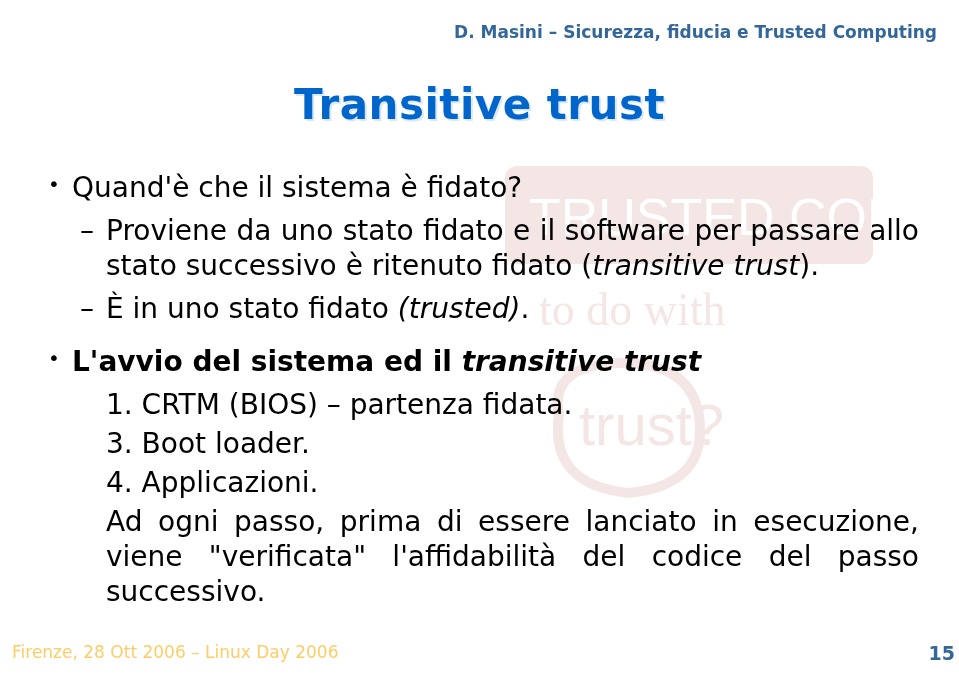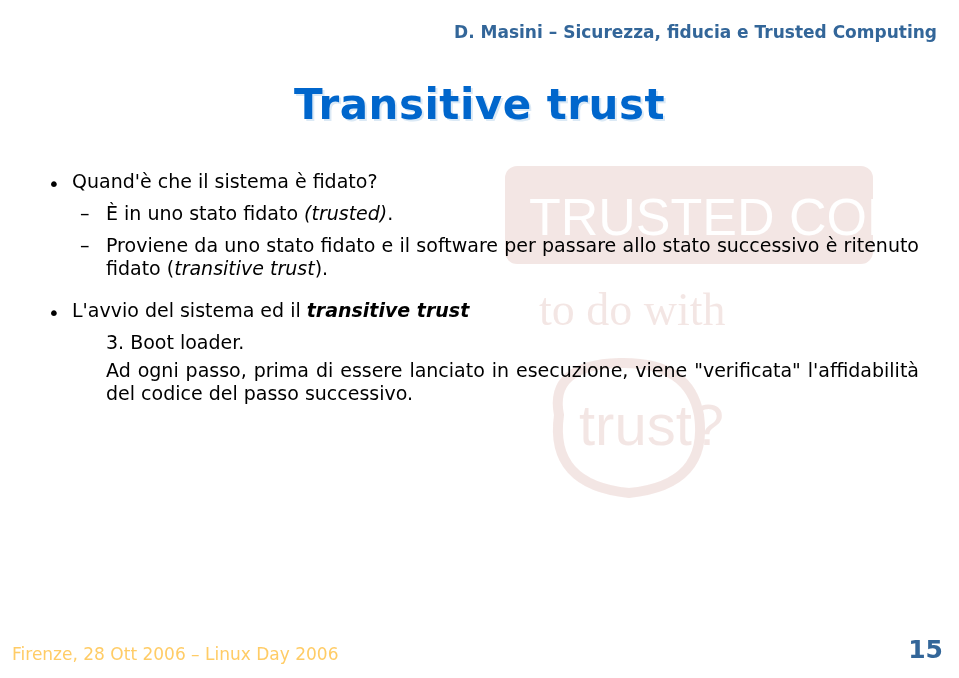--- a/index.html
+++ b/index.html
@@ -44,21 +44,21 @@
     z-index: 2;
     letter-spacing: 0.5px;
   }
   .content {
     position: absolute;
     top: 170px;
     left: 48px;
     right: 40px;
     z-index: 2;
     color: #000;
-    font-size: 19px;
+    font-size: 28px;
     line-height: 1.25;
   }
   .bullet-l1 {
     position: relative;
     padding-left: 24px;
     margin-bottom: 8px;
   }
   .bullet-l1::before {
     content: "•";
     position: absolute;
@@ -82,39 +82,39 @@
   .num-item {
     padding-left: 58px;
     margin-bottom: 4px;
   }
   .para {
     padding-left: 58px;
     margin-top: 0;
     text-align: justify;
   }
   .italic { font-style: italic; }
-  .bold { font-weight: normal; }
+  .bold { font-weight: bold; }
   .bolditalic { font-weight: bold; font-style: italic; }
   .footer {
     position: absolute;
     bottom: 14px;
     left: 12px;
-    right: 16px;
+    right: 4px;
     display: flex;
     justify-content: space-between;
-    align-items: flex-end;
+    align-items: flex-start;
     z-index: 2;
   }
   .footer-text {
     color: #ffcc66;
     font-size: 17px;
   }
   .footer-page {
     color: #336699;
-    font-size: 25px;
+    font-size: 19px;
     font-weight: bold;
   }
 </style>
 </head>
 <body>
 
 <svg class="bg-watermark" viewBox="0 0 520 520" aria-hidden="true">
   <g fill="none" stroke="#a53a2a" stroke-width="8">
     <rect x="40" y="70" width="360" height="90" rx="8" fill="#a53a2a"></rect>
     <text x="60" y="135" font-family="Impact, sans-serif" font-size="52" fill="#ffffff" stroke="none">TRUSTED COMPUTING</text>
@@ -130,32 +130,34 @@
   <span class="author-name">D. Masini</span><span> – </span><span>Sicurezza, fiducia e Trusted Computing</span>
 </div>
 
 <div class="title">Transitive trust</div>
 
 <div class="content">
 
   <div class="bullet-l1">Quand'è che il sistema è fidato?</div>
 
   <div class="bullet-l2">
-    <span>È in uno stato fidato </span><span class="italic">(trusted)</span><span>.</span>
+    <span>Proviene da uno stato fidato e il software per passare allo stato successivo è ritenuto fidato (</span><span class="italic">transitive trust</span><span>).</span>
   </div>
 
   <div class="bullet-l2">
-    <span>Proviene da uno stato fidato e il software per passare allo stato successivo è ritenuto fidato (</span><span class="italic">transitive trust</span><span>).</span>
+    <span>È in uno stato fidato </span><span class="italic">(trusted)</span><span>.</span>
   </div>
 
   <div class="bullet-l1 second">
     <span class="bold">L'avvio del sistema ed il </span><span class="bolditalic">transitive trust</span>
   </div>
 
+  <div class="num-item">1. CRTM (BIOS) – partenza fidata.</div>
   <div class="num-item">3. Boot loader.</div>
+  <div class="num-item">4. Applicazioni.</div>
 
   <div class="para">Ad ogni passo, prima di essere lanciato in esecuzione, viene "verificata" l'affidabilità del codice del passo successivo.</div>
 
 </div>
 
 <div class="footer">
   <span class="footer-text">Firenze, 28 Ott 2006 – Linux Day 2006</span>
   <span class="footer-page">15</span>
 </div>
 

